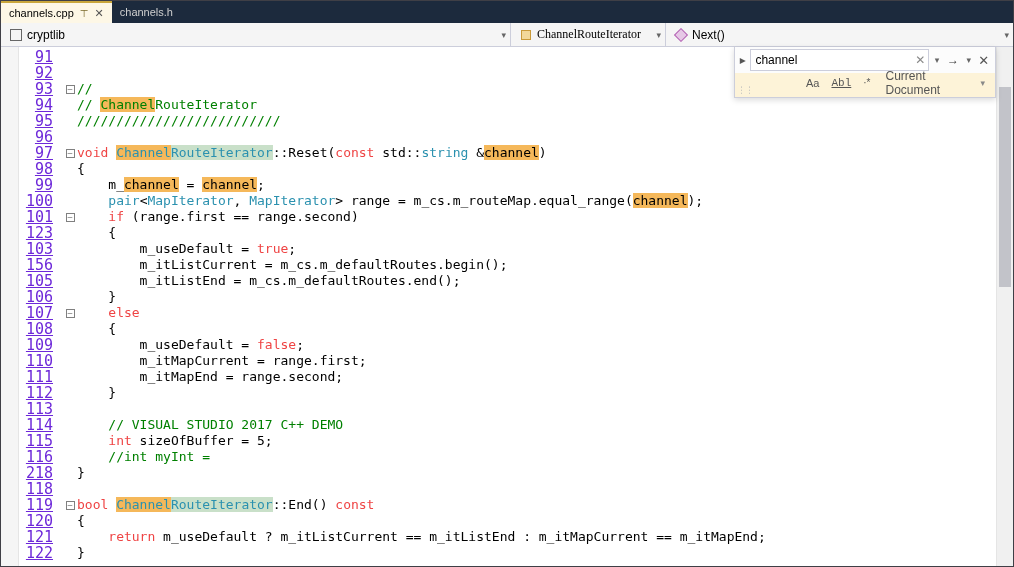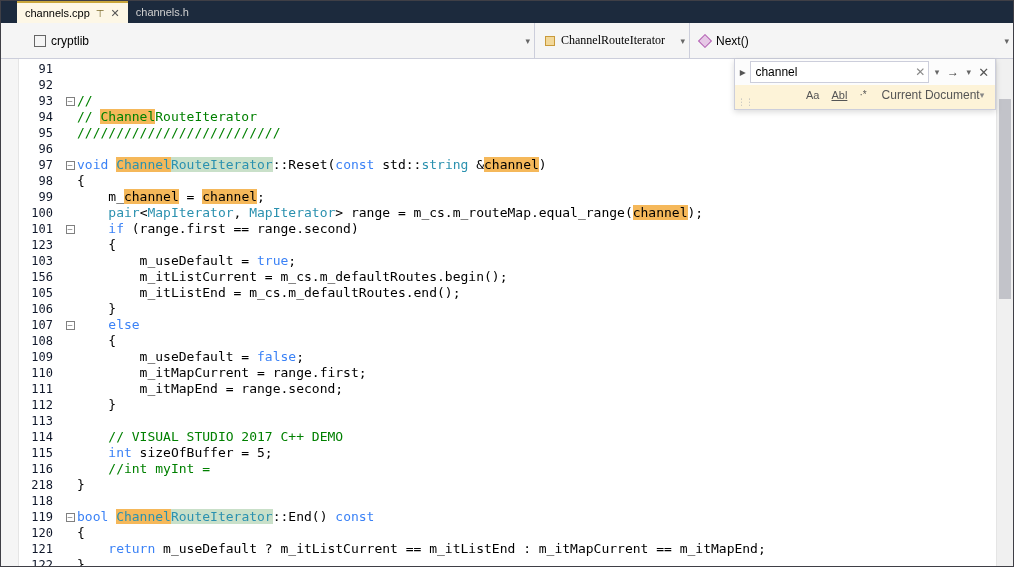--- a/index.html
+++ b/index.html
@@ -12,21 +12,20 @@
     overflow: hidden;
     position: relative;
     border: 1px solid #3f3f46;
   }
   
   .tab-bar {
     display: flex;
     align-items: stretch;
     height: 22px;
     background: #1c2a3d;
-    padding-left: 16px;
   }
   .tab {
     display: flex;
     align-items: center;
     padding: 0 8px;
     font-size: 11px;
     color: #d0d0d0;
     cursor: pointer;
     gap: 6px;
   }
@@ -34,25 +33,24 @@
     background: #fdf7e6;
     color: #000;
     border-top: 2px solid #c9a63b;
   }
   .tab .pin { color: #7a6a2a; font-size: 10px; }
   .tab .close { font-size: 11px; color: #555; }
   
   .nav-bar {
     display: flex;
     align-items: center;
-    height: 36px;
+    height: 24px;
     background: #f5f5f5;
     border-bottom: 1px solid #cccedb;
     font-size: 12px;
-    padding-left: 24px;
   }
   .nav-seg {
     display: flex;
     align-items: center;
     height: 100%;
     padding: 0 4px 0 8px;
     gap: 4px;
     border-right: 1px solid #cccedb;
     cursor: pointer;
   }
@@ -78,26 +76,27 @@
   }
   .margin-strip {
     width: 18px;
     background: #f5f5f5;
     border-right: 1px solid #e5e5e5;
   }
   .gutter {
     width: 44px;
     padding-right: 10px;
     text-align: right;
-    color: #0f172a;
+    color: #6d28d9;
     font-family: Consolas, monospace;
-    font-size: 12px;
+    font-size: 15px;
     line-height: 16px;
     padding-top: 2px;
     user-select: none;
+    text-decoration: underline;
   }
   .fold-strip {
     width: 14px;
     font-family: Consolas, monospace;
     font-size: 11px;
     line-height: 16px;
     padding-top: 2px;
     color: #808080;
     user-select: none;
   }
@@ -116,21 +115,21 @@
     flex: 1;
     font-family: Consolas, monospace;
     font-size: 13px;
     line-height: 16px;
     padding-top: 2px;
     white-space: pre;
     color: #000;
     overflow: hidden;
   }
   .code div { height: 16px; }
-  .kw { color: #3b82f6; }
+  .kw { color: #ef4444; }
   .type { color: #2b91af; }
   .cm { color: #008000; }
   .hl { background: #f5b85a; }
   .hl-cur { background: #c9e0c9; }
   
   .vscroll {
     width: 17px;
     background: #f0f0f0;
     border-left: 1px solid #e5e5e5;
     position: relative;
@@ -174,21 +173,21 @@
   .find-btn.dd { width: 14px; color: #666; font-size: 9px; }
   .find-close { width: 18px; font-size: 13px; color: #555; }
   .find-row2 {
     display: flex; align-items: center; height: 24px; gap: 8px; padding: 0 6px 4px 20px;
     background: #fdf3d8;
   }
   .opt-btn {
     font-size: 11px; color: #555; cursor: pointer;
     padding: 1px 3px;
   }
-  .opt-btn.underline { text-decoration: underline; }
+  .opt-btn.underline { text-decoration: underline; font-family: Liberation Mono, monospace; }
   .scope-dd {
     flex: 1; color: #555; display: flex; align-items: center; 
     padding: 0 4px; cursor: pointer;
   }
   .find-row2 .left-icons { display: flex; gap: 6px; align-items: center; margin-left: 48px; }
   .dots-handle {
     position: absolute; left: 2px; bottom: 2px; color: #bbb; font-size: 9px; letter-spacing: -1px;
   }
 </style>
 </head>

